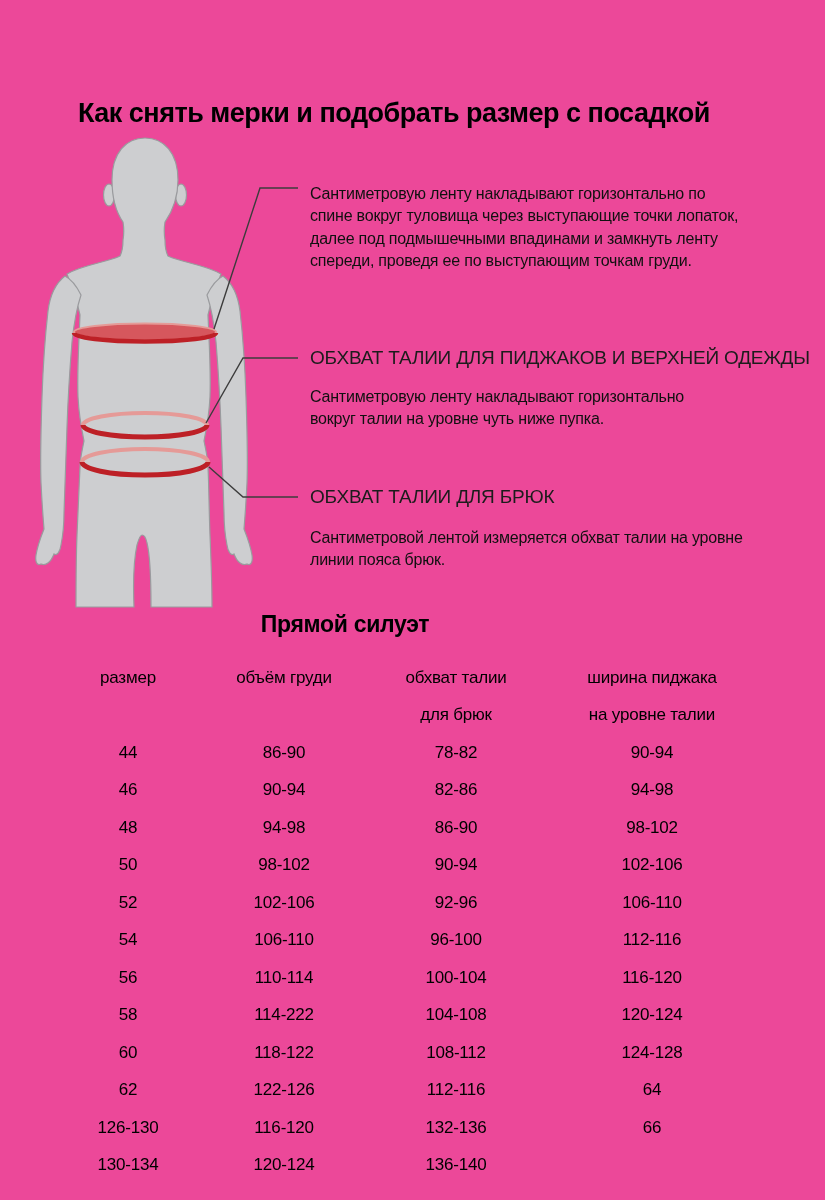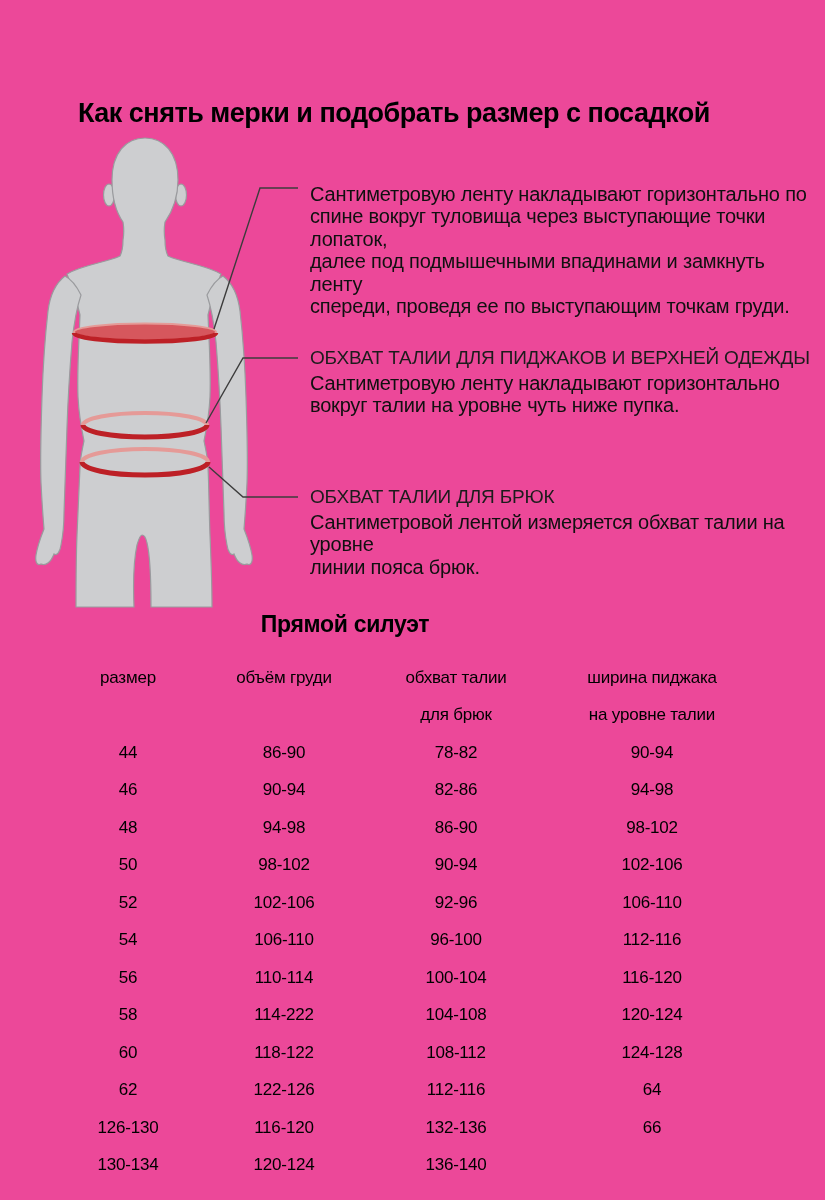--- a/index.html
+++ b/index.html
@@ -11,27 +11,27 @@
     position:absolute;left:78px;top:80px;width:720px;
     font-size:27px;font-weight:bold;letter-spacing:-0.5px;white-space:nowrap;
   }
   .figure-wrap{position:absolute;left:20px;top:135px;width:300px;height:475px;}
   .measure{position:absolute;left:310px;width:505px;}
   .measure .mlabel{
     font-size:19px;letter-spacing:-0.2px;line-height:22px;white-space:nowrap;
     color:#1c1c1c;
   }
   .measure .mdesc{
-    margin:6px 0 0;font-size:20px;line-height:22.4px;color:#101010;letter-spacing:-0.2px;
+    margin:6px 0 0;font-size:16px;line-height:22.4px;color:#101010;letter-spacing:-0.2px;
   }
   .m0{top:177px;}
   .m1{top:347px;}
-  .m1 .mdesc{margin-top:3px;}
+  .m1 .mdesc{margin-top:17px;}
   .m2{top:486px;}
-  .m2 .mdesc{margin-top:3px;}
+  .m2 .mdesc{margin-top:19px;}
   .table-heading{
     position:absolute;left:0;top:611px;width:690px;text-align:center;
     font-size:23px;font-weight:bold;letter-spacing:-0.3px;
   }
   .size-table{
     position:absolute;left:60px;top:659px;width:704px;
     display:grid;grid-template-columns:136px 176px 168px 224px;
     grid-auto-rows:37.5px;align-items:center;
     font-size:17px;text-align:center;letter-spacing:-0.2px;
   }

